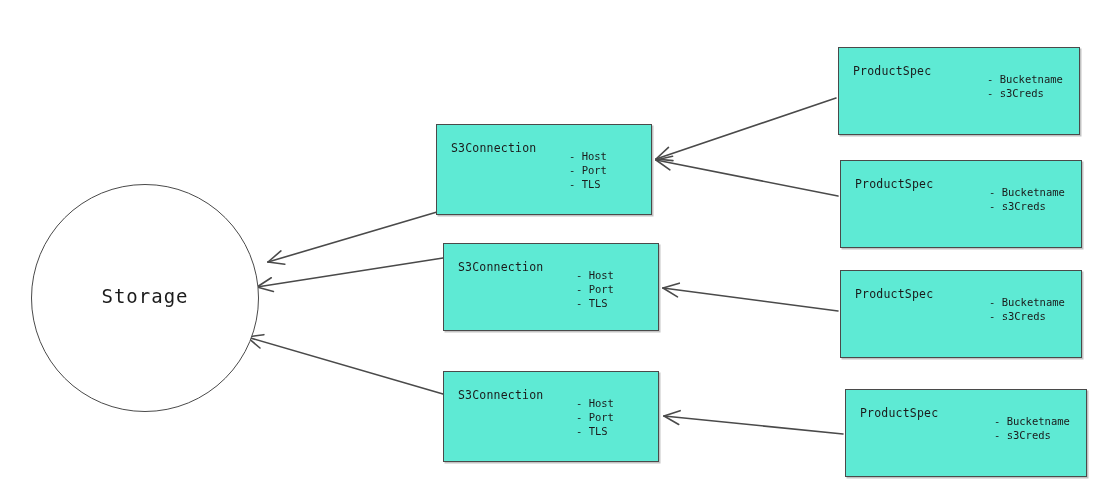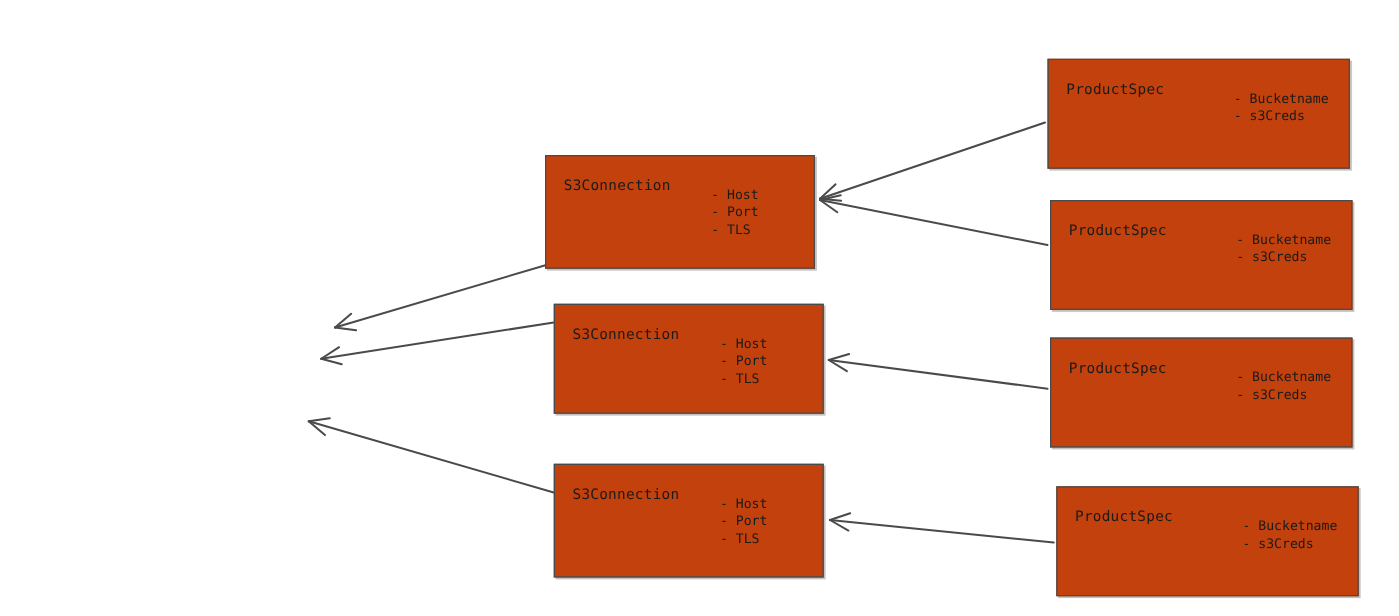--- a/index.html
+++ b/index.html
@@ -22,21 +22,21 @@
     position: absolute;
     left: 0;
     top: 0;
     width: 1119px;
     height: 493px;
     pointer-events: none;
   }
   .node-box {
     position: absolute;
     box-sizing: border-box;
-    background: #c2410c;
+    background: #5eead4;
     border: 1.4px solid #4a4a4a;
     box-shadow: 1.5px 1.5px 0 rgba(120,120,120,0.45);
   }
   .node-title {
     position: absolute;
     font-size: 11.5px;
     letter-spacing: 0.2px;
     color: #1b1b1b;
     white-space: nowrap;
   }
@@ -103,20 +103,23 @@
         <line x1="663" y1="288" x2="679.2934456704672" y2="283.14988369381393" stroke="#4a4a4a" stroke-width="1.6" stroke-linecap="round"></line>
         <line x1="663" y1="288" x2="677.4868750283619" y2="296.89552988374646" stroke="#4a4a4a" stroke-width="1.6" stroke-linecap="round"></line>
       </g>
       <g>
         <line x1="843" y1="434" x2="664" y2="416" stroke="#4a4a4a" stroke-width="1.6" stroke-linecap="round"></line>
         <line x1="664" y1="416" x2="680.1381875467545" y2="410.6559469776416" stroke="#4a4a4a" stroke-width="1.6" stroke-linecap="round"></line>
         <line x1="664" y1="416" x2="678.7510525797725" y2="424.450233593741" stroke="#4a4a4a" stroke-width="1.6" stroke-linecap="round"></line>
       </g>
     </svg>
 
+  <div class="circle-node" style="left: 31px; top: 184px; width: 228px; height: 228px; border-color: rgb(74, 74, 74);">
+    <div class="circle-label" style="top: 100px;">Storage</div>
+  </div>
 
 <div class="node-box" style="left: 436px; top: 124px; width: 216px; height: 91px; border-color: rgb(74, 74, 74);">
       <div class="node-title" style="left: 14px; top: 16px;">S3Connection</div>
       <div class="node-fields" style="left: 132px; top: 24px;">
         <div>- Host</div>
         <div>- Port</div>
         <div>- TLS</div>
       </div>
     </div>
     <div class="node-box" style="left: 443px; top: 243px; width: 216px; height: 88px; border-color: rgb(74, 74, 74);">

